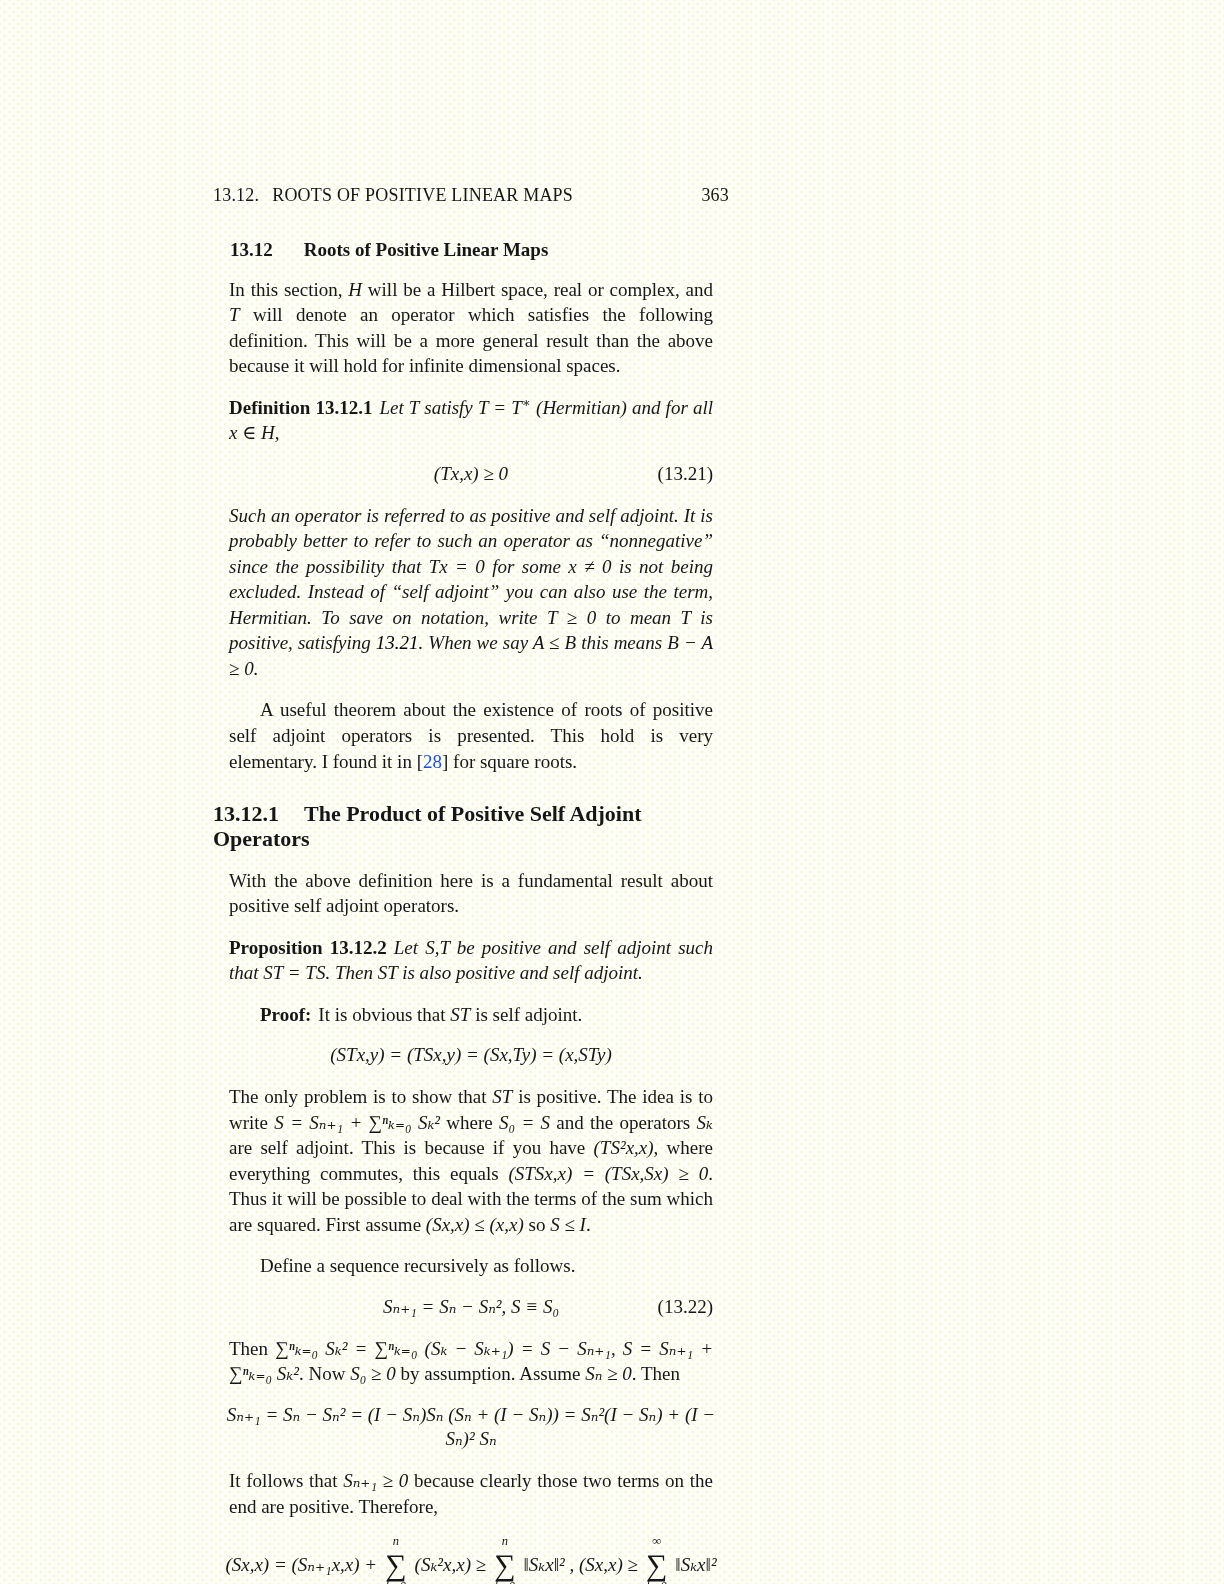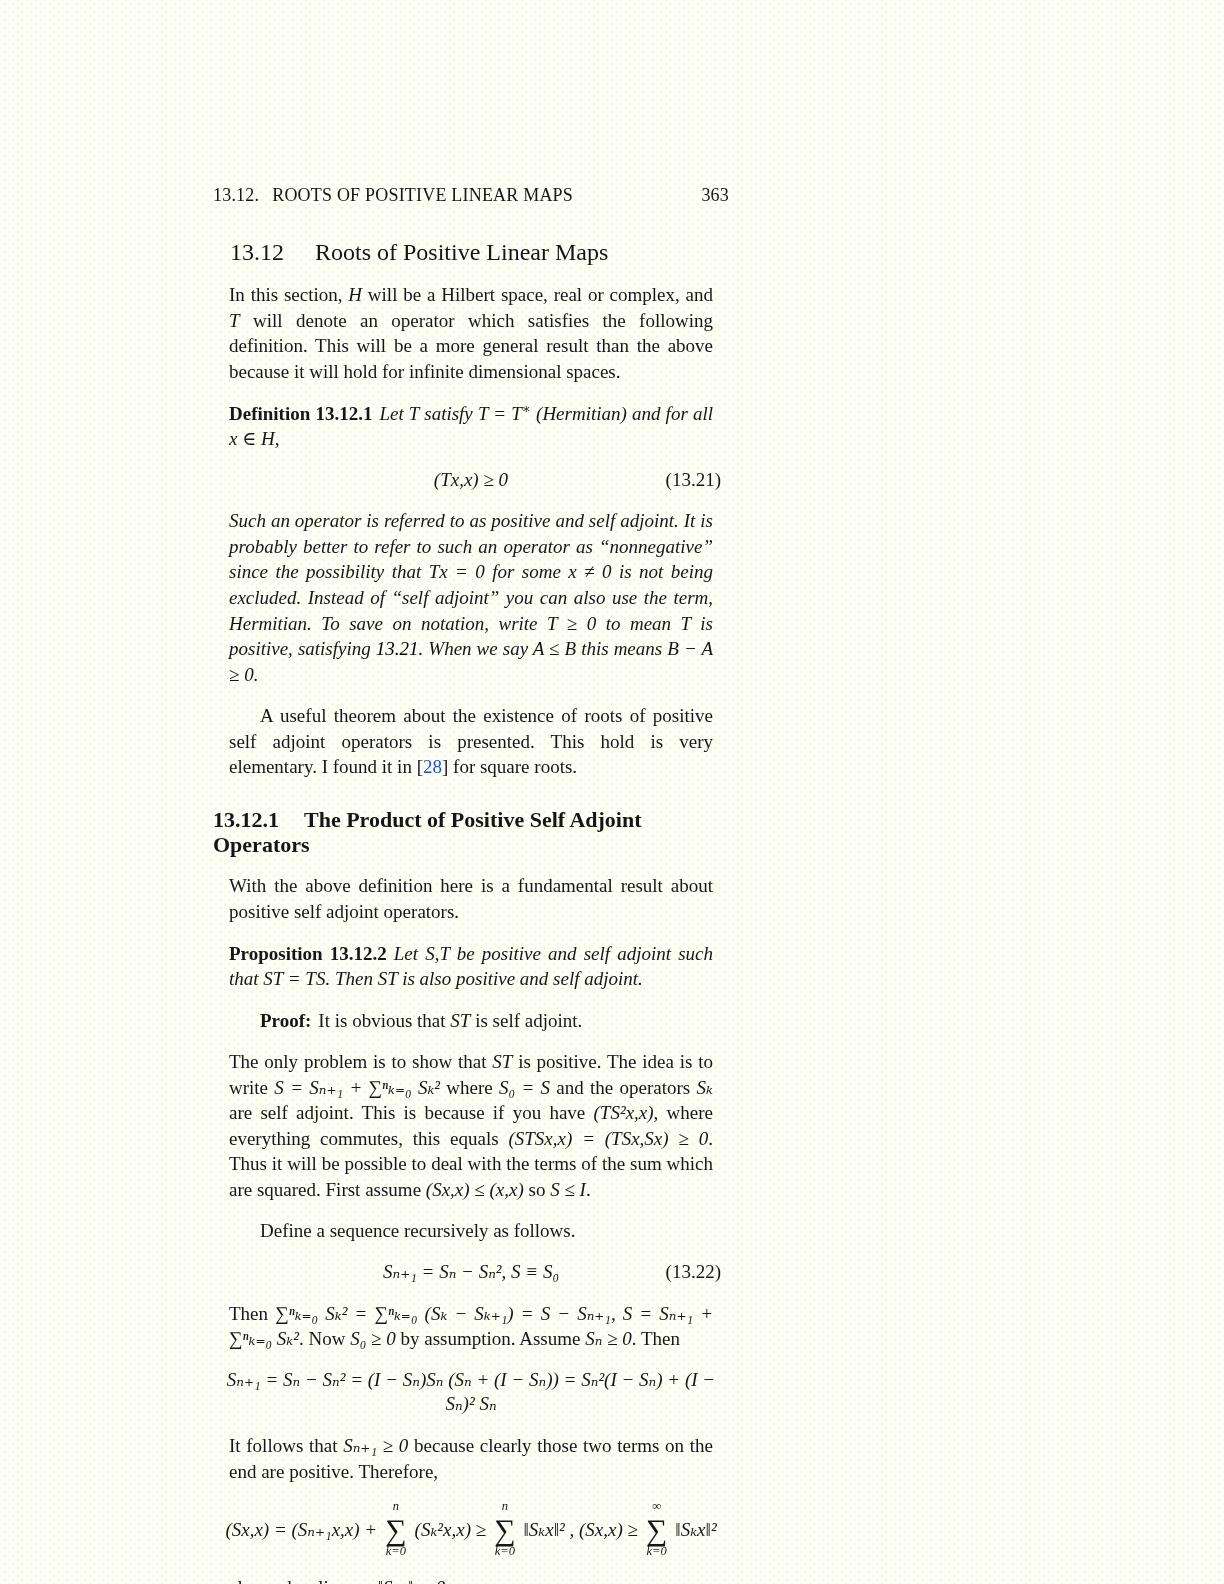--- a/index.html
+++ b/index.html
@@ -21,21 +21,21 @@
     padding:186px 291px 0 213px;
     font-size:19px;
     line-height:1.345;
   }
   .running-header{
     display:flex;justify-content:space-between;
     font-size:18px;line-height:1.1;letter-spacing:0.2px;
   }
   .rh-title{margin-left:13px;}
   h1.section-heading{
-    font-size:24px;font-weight:normal;line-height:1.15;
+    font-size:19px;font-weight:bold;line-height:1.15;
     margin:33px 0 0 17px;
   }
   h1 .h-num{margin-right:31px;}
   h2.subsection-heading{
     font-size:22px;font-weight:bold;line-height:1.15;
     margin:27px 0 0 0;
   }
   h2 .h-num{margin-right:25px;}
   p.body{
     margin:16px;text-align:justify;
@@ -55,21 +55,21 @@
   .seg-sup{vertical-align:super;font-size:0.7em;line-height:0;}
   .seg-sub{vertical-align:sub;font-size:0.72em;line-height:0;font-style:italic;}
   .seg-link{color:#000000;font-style:italic;cursor:pointer;}
   .seg-cite{color:#1d4ed8;cursor:pointer;}
   .display-eq{
     position:relative;text-align:center;
     margin:16px 0;line-height:1.3;
   }
   .eq-body{font-style:italic;}
   .eq-number{
-    position:absolute;right:8px;top:50%;transform:translateY(-50%);
+    position:absolute;right:16px;top:50%;transform:translateY(-50%);
     font-style:normal;
     text-align:right;
   }
   .flexeq{
     display:flex;justify-content:center;align-items:center;
     font-style:italic;margin:14px 0;
   }
   .eq-seg{padding:0 5px;}
   .bigsum{
     display:inline-flex;flex-direction:column;align-items:center;
@@ -114,20 +114,23 @@
   <p class="body mt-16"><span>With the above definition here is a fundamental result about positive self adjoint operators.</span></p>
 
   <p class="body mt-34">
     <span class="lead-bold">Proposition 13.12.2</span><span class="it"><span>Let S,T be positive and self adjoint such that ST = TS. Then ST is also positive and self adjoint.</span></span>
   </p>
 
   <p class="body indent mt-18">
     <span class="lead-bold">Proof:</span><span><span>It is obvious that </span><span class="seg-i">ST</span><span> is self adjoint.</span></span>
   </p>
 
+  <div class="display-eq">
+    <span class="eq-body">(STx,y) = (TSx,y) = (Sx,Ty) = (x,STy)</span>
+  </div>
 
   <p class="body mt-12"><span>The only problem is to show that </span><span class="seg-i">ST</span><span> is positive.  The idea is to write </span><span class="seg-i">S = Sₙ₊₁ + ∑ⁿₖ₌₀ Sₖ²</span><span> where </span><span class="seg-i">S₀ = S</span><span> and the operators </span><span class="seg-i">Sₖ</span><span> are self adjoint.  This is because if you have </span><span class="seg-i">(TS²x,x)</span><span>, where everything commutes, this equals </span><span class="seg-i">(STSx,x) = (TSx,Sx) ≥ 0</span><span>. Thus it will be possible to deal with the terms of the sum which are squared. First assume </span><span class="seg-i">(Sx,x) ≤ (x,x)</span><span> so </span><span class="seg-i">S ≤ I</span><span>.</span></p>
   <p class="body indent"><span>Define a sequence recursively as follows.</span></p>
 
   <div class="display-eq">
     <span class="eq-body">Sₙ₊₁ = Sₙ − Sₙ²,  S ≡ S₀</span>
     <span class="eq-number">(13.22)</span>
   </div>
 
   <p class="body mt-8"><span>Then </span><span class="seg-i">∑ⁿₖ₌₀ Sₖ² = ∑ⁿₖ₌₀ (Sₖ − Sₖ₊₁) = S − Sₙ₊₁, S = Sₙ₊₁ + ∑ⁿₖ₌₀ Sₖ²</span><span>. Now </span><span class="seg-i">S₀ ≥ 0</span><span> by assumption. Assume </span><span class="seg-i">Sₙ ≥ 0</span><span>. Then</span></p>

